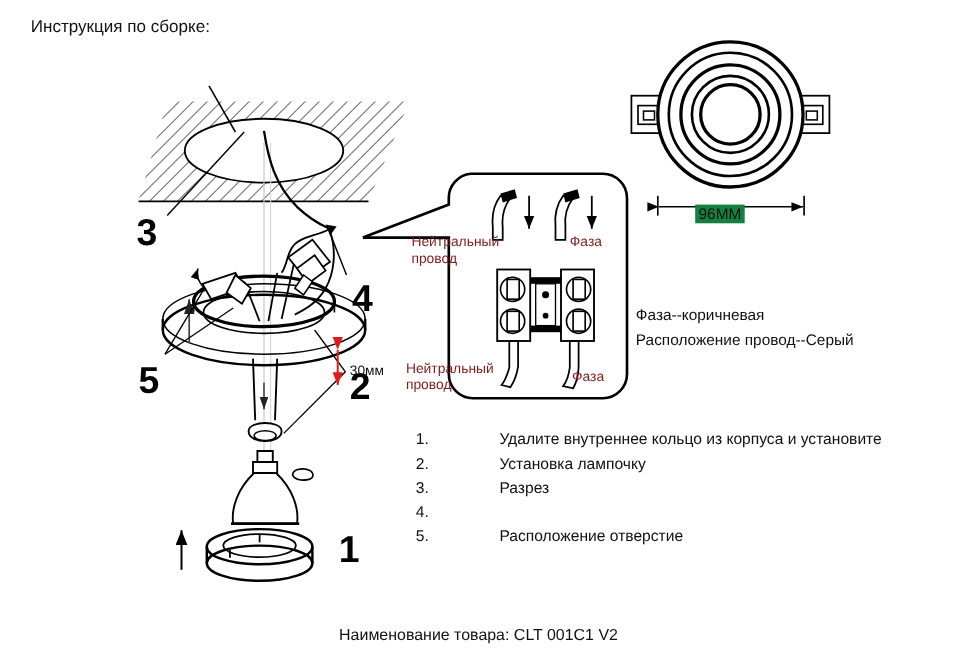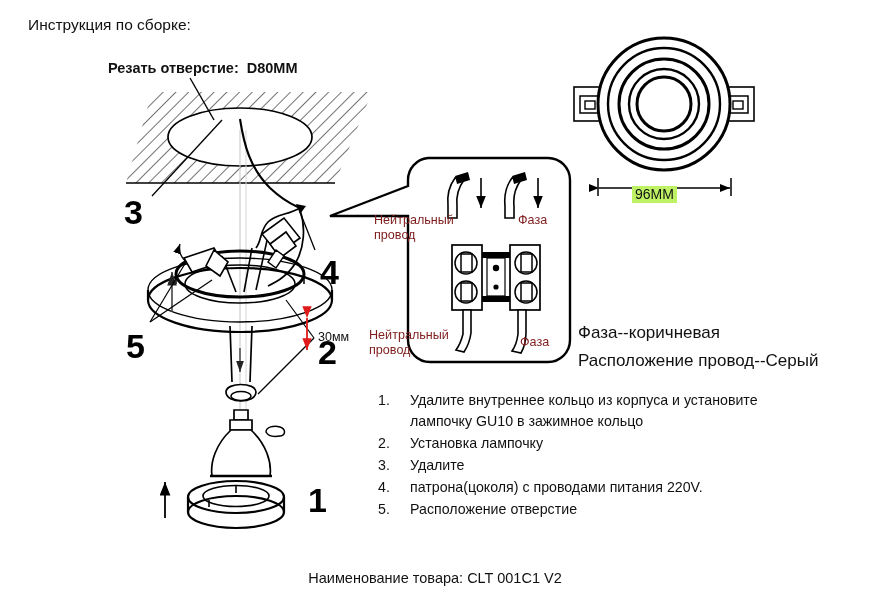--- a/index.html
+++ b/index.html
@@ -49,59 +49,58 @@
     left: 318px;
     top: 330px;
     font-size: 12.5px;
     color: #111;
   }
   #dim96 {
     left: 632px;
     top: 186px;
     font-size: 14px;
     color: #111;
-    background: #bef264;
+    background: #15803d;
     padding: 0 3px;
   }
   .callout-lbl {
     font-size: 12.6px;
     color: #7f1d1d;
     font-weight: normal;
   }
   #lbl-n-top { left: 374px; top: 213px; }
   #lbl-f-top { left: 518px; top: 213px; }
   #lbl-n-bot { left: 369px; top: 328px; }
   #lbl-f-bot { left: 520px; top: 335px; }
   #legend {
     left: 578px;
     top: 275px;
-    font-size: 17px;
+    font-size: 14px;
     line-height: 1.62;
     color: #111;
-    margin-top: 44px;
   }
   #steps {
     position: absolute;
     left: 378px;
     top: 390px;
     width: 440px;
     font-size: 14.2px;
     line-height: 1.48;
     color: #111;
   }
   .step {
     display: flex;
     margin-bottom: 1px;
   }
   .step-num {
     width: 32px;
     flex: 0 0 32px;
   }
   .step-body { flex: 1 1 auto; }
-  .step-line { display: block; }
+  .step-line { display: block; margin-left: 44px; }
   #product {
     left: 0;
     top: 570px;
     width: 870px;
     text-align: center;
     font-size: 14.5px;
     color: #111;
   }
   svg { position: absolute; left: 0; top: 0; overflow: visible; }
   #art { width: 870px; height: 600px; }
@@ -301,21 +300,20 @@
 
     <g stroke="#000">
       <line x1="598" y1="196" x2="598" y2="178" stroke-width="1.5"></line>
       <line x1="731" y1="196" x2="731" y2="178" stroke-width="1.5"></line>
       <line x1="599" y1="188" x2="730" y2="188" stroke-width="1.4" marker-start="url(#ar)" marker-end="url(#ar)"></line>
     </g>
   </svg>
 
   <div class="txt" id="title">Инструкция по сборке:</div>
 
-  <div class="txt" id="cut-label">Резать отверстие:  D80MM</div>
 
   <div class="txt marker" id="m1">1</div>
   <div class="txt marker" id="m2">2</div>
   <div class="txt marker" id="m3">3</div>
   <div class="txt marker" id="m4">4</div>
   <div class="txt marker" id="m5">5</div>
 
   <div class="txt" id="dim30">30мм</div>
   <div class="txt" id="dim96">96MM</div>
 
@@ -326,39 +324,37 @@
 провод</div>
   <div class="txt callout-lbl" id="lbl-f-bot">Фаза</div>
 
   <div class="txt" id="legend"><span>Фаза--коричневая</span><br><span>Расположение провод--Серый</span></div>
 
   <div id="steps">
       <div class="step">
         <div class="step-num">1.</div>
         <div class="step-body">
           <span class="step-line">Удалите внутреннее кольцо из корпуса и установите</span>
-          <span class="step-line">лампочку GU10 в зажимное кольцо</span>
         </div>
       </div>
       <div class="step">
         <div class="step-num">2.</div>
         <div class="step-body">
           <span class="step-line">Установка лампочку</span>
         </div>
       </div>
       <div class="step">
         <div class="step-num">3.</div>
         <div class="step-body">
-          <span class="step-line">Удалите</span>
+          <span class="step-line">Разрез</span>
         </div>
       </div>
       <div class="step">
         <div class="step-num">4.</div>
         <div class="step-body">
-          <span class="step-line">патрона(цоколя) с проводами питания 220V.</span>
         </div>
       </div>
       <div class="step">
         <div class="step-num">5.</div>
         <div class="step-body">
           <span class="step-line">Расположение отверстие</span>
         </div>
       </div>
     </div>
 

